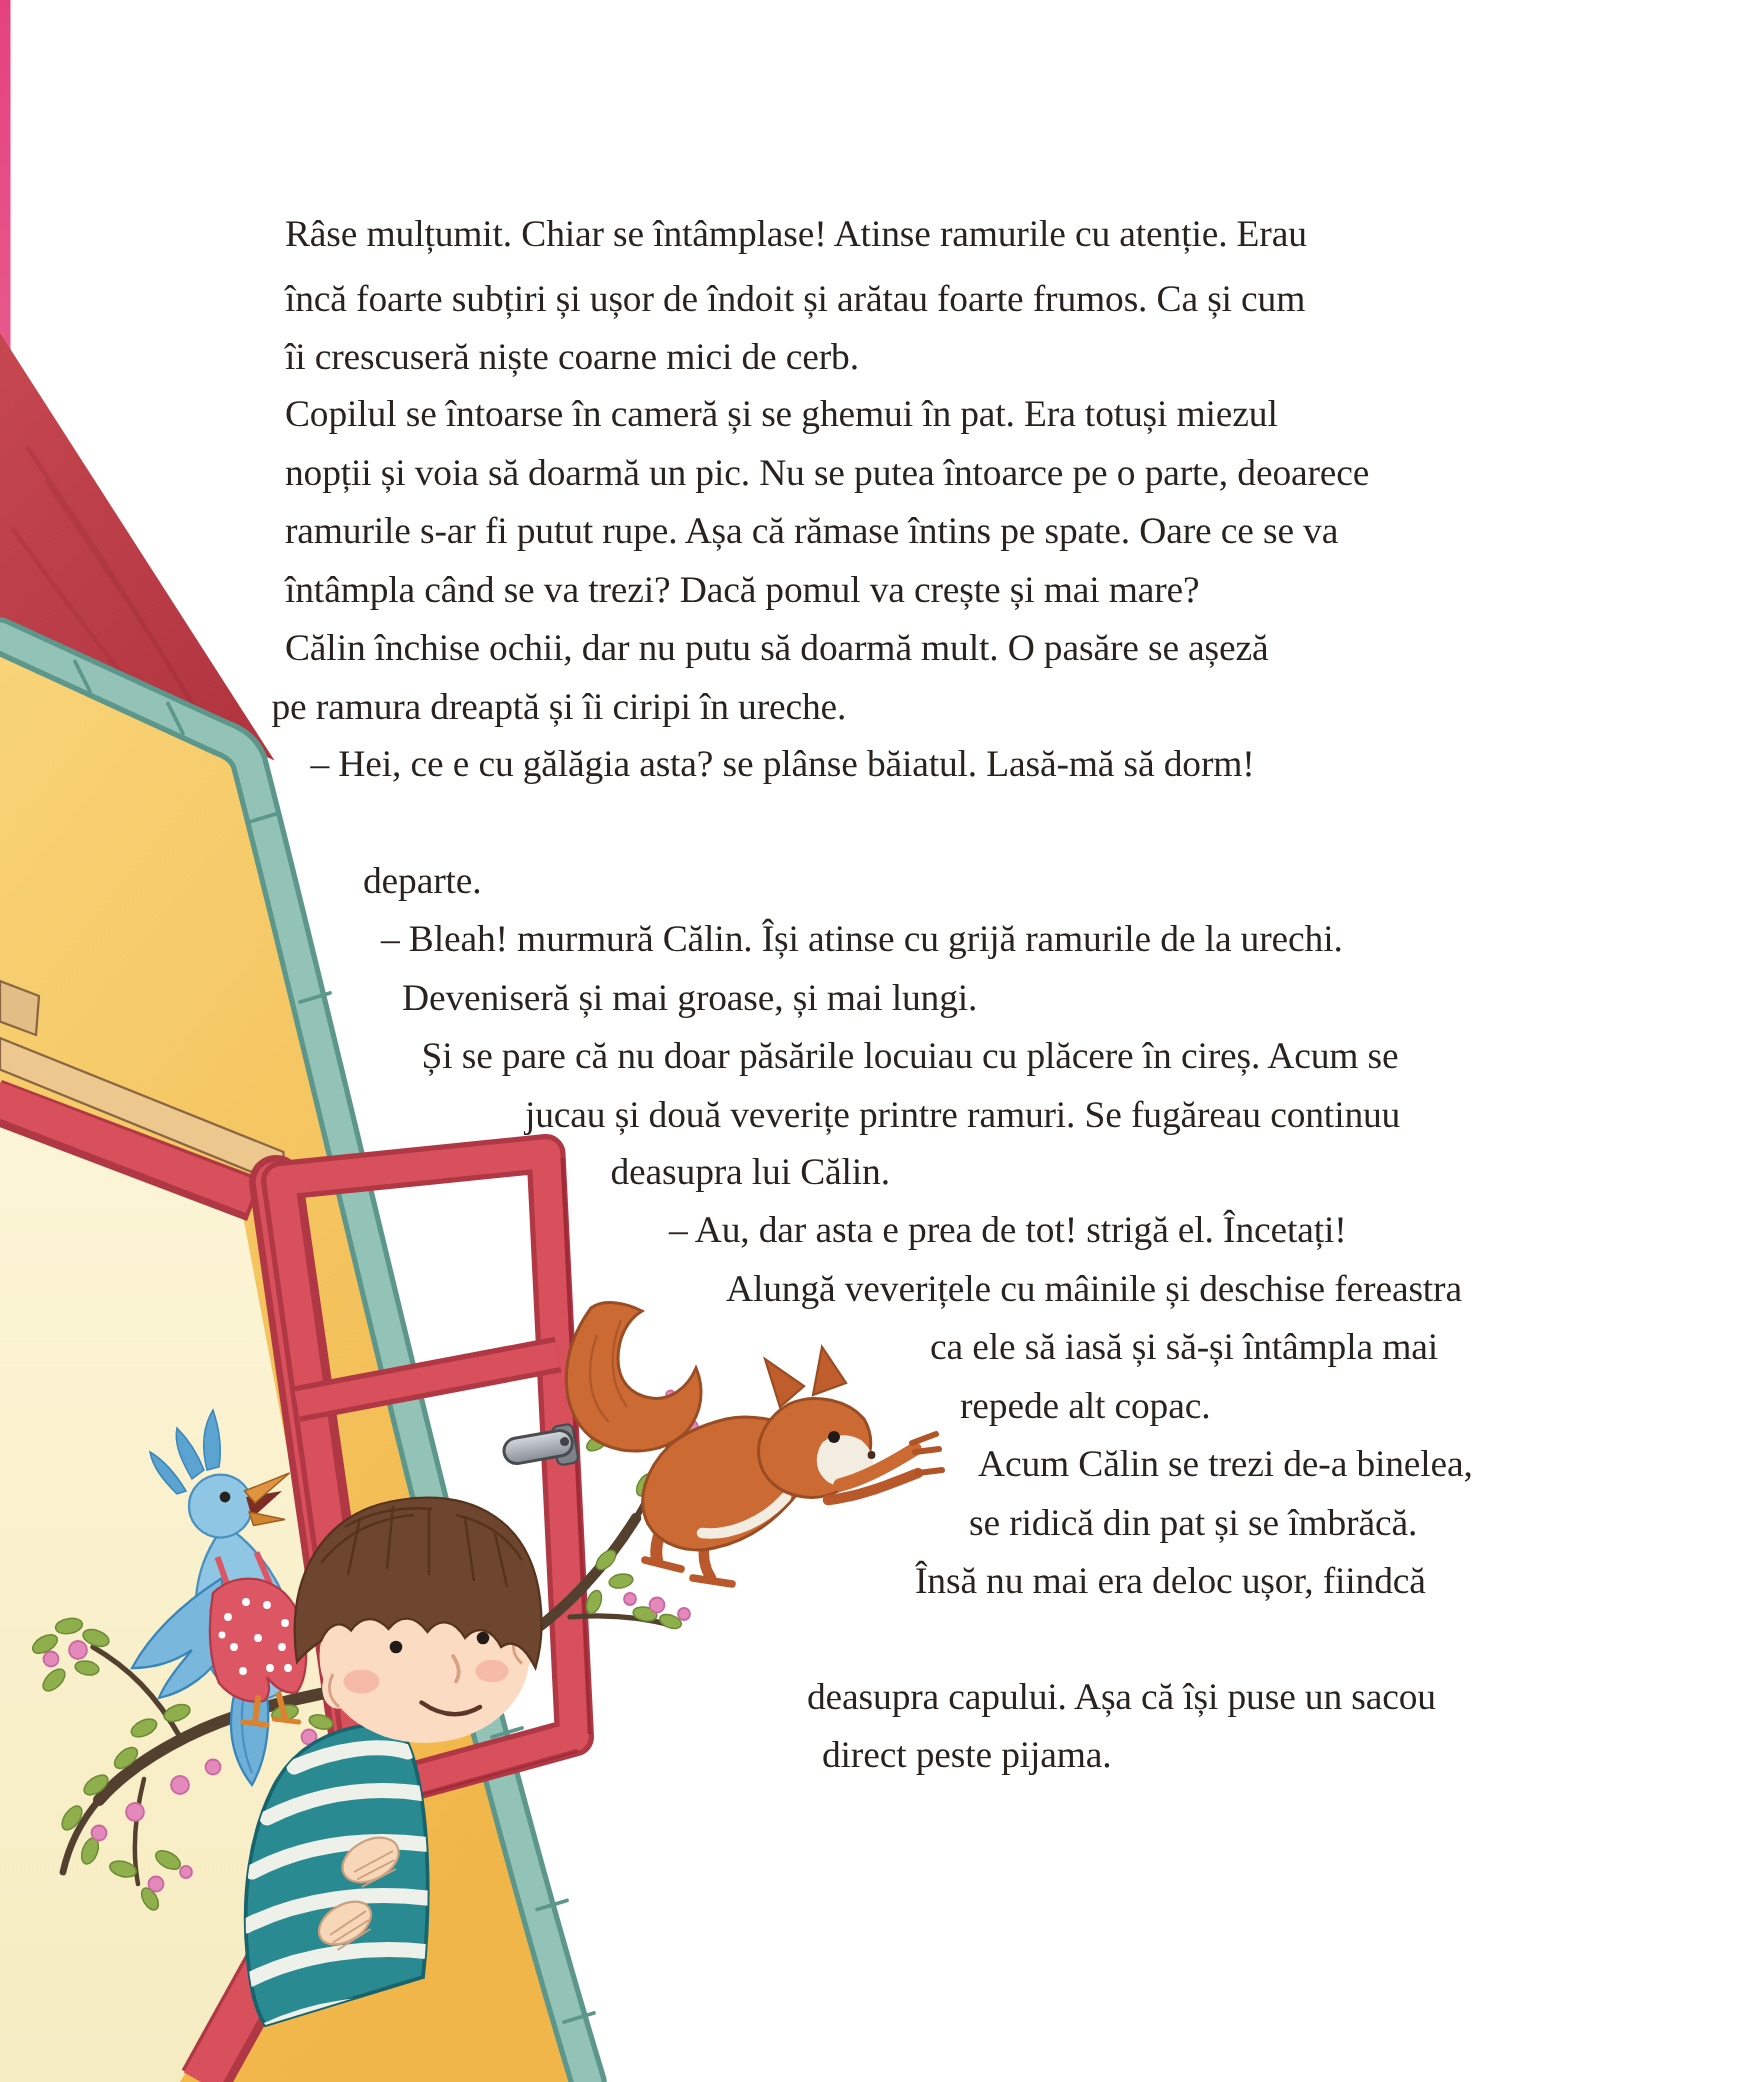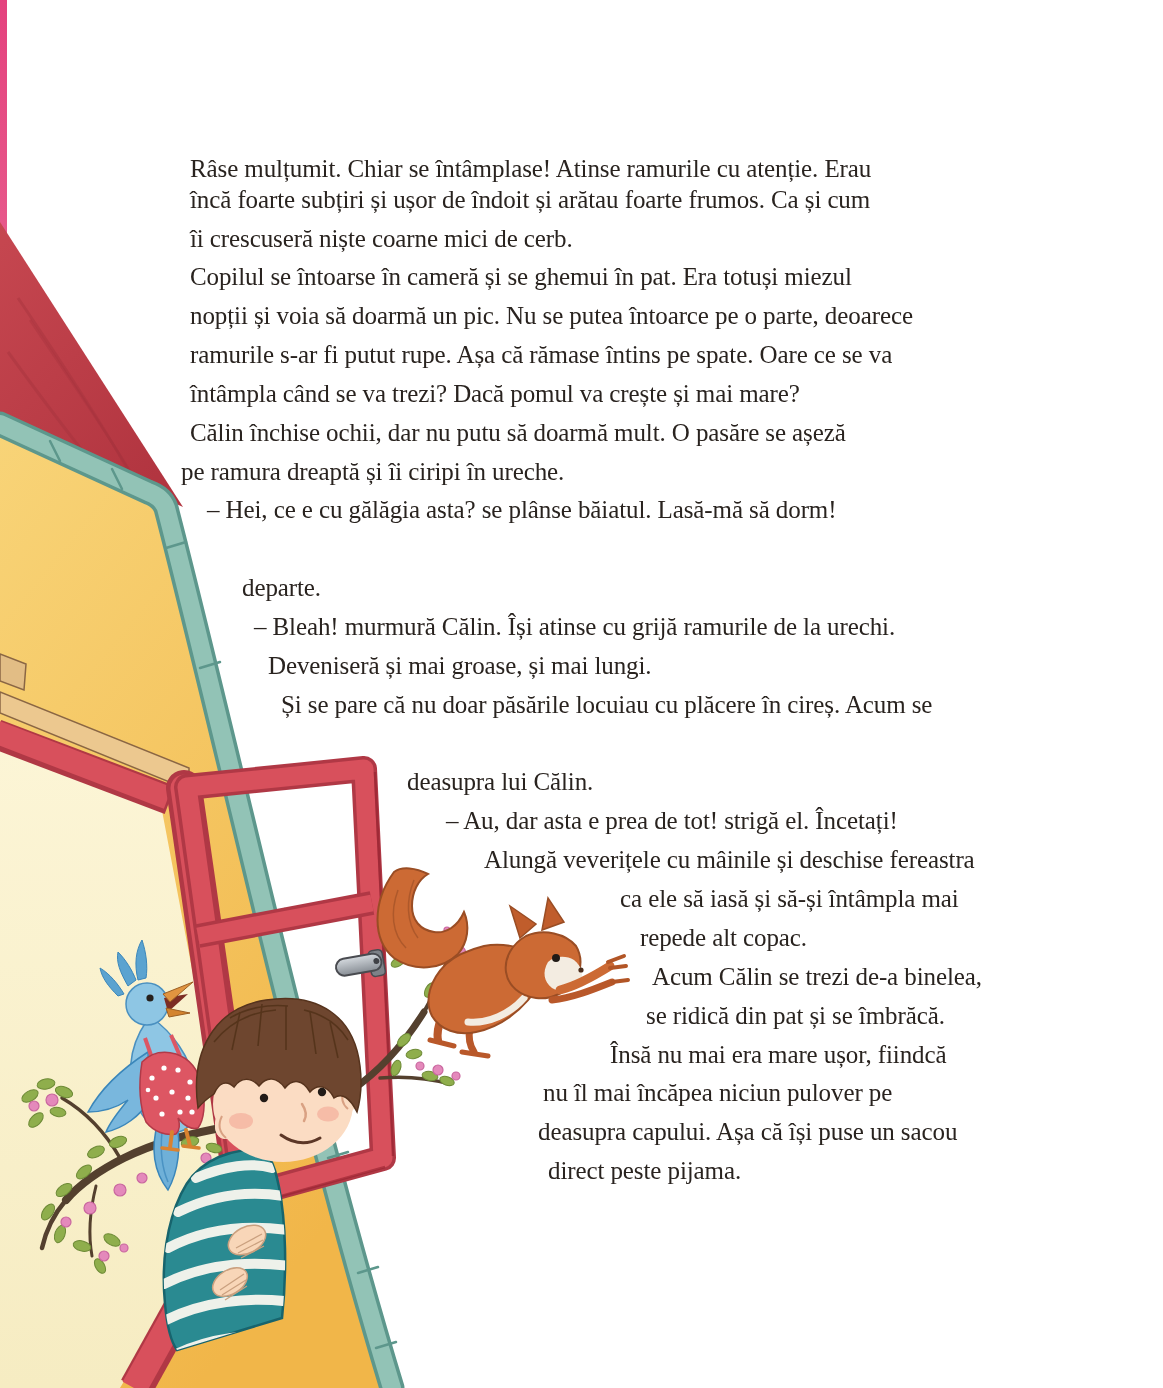--- a/index.html
+++ b/index.html
@@ -290,40 +290,40 @@
       <g fill="#f29b8c" opacity="0.5">
         <ellipse cx="241" cy="1121" rx="12" ry="8"></ellipse>
         <ellipse cx="328" cy="1114" rx="11" ry="7.5"></ellipse>
       </g>
       <path d="M302,1104 C 306,1110 307,1116 304,1121" fill="none" stroke="#d9a183" stroke-width="2.5" stroke-linecap="round"></path>
       <path d="M281,1135 Q 301,1149 320,1138" fill="none" stroke="#5c3727" stroke-width="3" stroke-linecap="round"></path>
     </g>
   </svg>
 
   <div class="text-layer">
-    <div class="line" style="left:190px;top:154px">Râse mulțumit. Chiar se întâmplase! Atinse ramurile cu atenție. Erau</div>
+    <div class="line" style="left:190px;top:142px">Râse mulțumit. Chiar se întâmplase! Atinse ramurile cu atenție. Erau</div>
     <div class="line" style="left:190px;top:185px">încă foarte subțiri și ușor de îndoit și arătau foarte frumos. Ca și cum</div>
     <div class="line" style="left:190px;top:262px">Copilul se întoarse în cameră și se ghemui în pat. Era totuși miezul</div>
     <div class="line" style="left:190px;top:224px">îi crescuseră niște coarne mici de cerb.</div>
     <div class="line" style="left:190px;top:301px">nopții și voia să doarmă un pic. Nu se putea întoarce pe o parte, deoarece</div>
     <div class="line" style="left:190px;top:340px">ramurile s-ar fi putut rupe. Așa că rămase întins pe spate. Oare ce se va</div>
     <div class="line" style="left:190px;top:379px">întâmpla când se va trezi? Dacă pomul va crește și mai mare?</div>
     <div class="line" style="left:190px;top:418px">Călin închise ochii, dar nu putu să doarmă mult. O pasăre se așeză</div>
     <div class="line" style="left:181px;top:457px">pe ramura dreaptă și îi ciripi în ureche.</div>
     <div class="line" style="left:207px;top:495px">– Hei, ce e cu gălăgia asta? se plânse băiatul. Lasă-mă să dorm!</div>
     <div class="line" style="left:242px;top:573px">departe.</div>
     <div class="line" style="left:254px;top:612px">– Bleah! murmură Călin. Își atinse cu grijă ramurile de la urechi.</div>
     <div class="line" style="left:268px;top:651px">Deveniseră și mai groase, și mai lungi.</div>
     <div class="line" style="left:281px;top:690px">Și se pare că nu doar păsările locuiau cu plăcere în cireș. Acum se</div>
+    <div class="line" style="left:350px;top:729px">jucau și două veverițe printre ramuri. Se fugăreau continuu</div>
     <div class="line" style="left:407px;top:767px">deasupra lui Călin.</div>
     <div class="line" style="left:446px;top:806px">– Au, dar asta e prea de tot! strigă el. Încetați!</div>
     <div class="line" style="left:484px;top:845px">Alungă veverițele cu mâinile și deschise fereastra</div>
     <div class="line" style="left:620px;top:884px">ca ele să iasă și să-și întâmpla mai</div>
     <div class="line" style="left:640px;top:923px">repede alt copac.</div>
     <div class="line" style="left:652px;top:962px">Acum Călin se trezi de-a binelea,</div>
     <div class="line" style="left:646px;top:1001px">se ridică din pat și se îmbrăcă.</div>
-    <div class="line" style="left:610px;top:1040px">Însă nu mai era mare ușor, fiindcă</div>
-    <div class="line" style="left:543px;top:1078px">nu îl mai încăpea niciun pulover pe</div>
+    <div class="line" style="left:610px;top:1040px">Însă nu mai era deloc ușor, fiindcă</div>
     <div class="line" style="left:538px;top:1117px">deasupra capului. Așa că își puse un sacou</div>
     <div class="line" style="left:548px;top:1156px">direct peste pijama.</div>
   </div>
 
 </div>
 
 </body></html>

